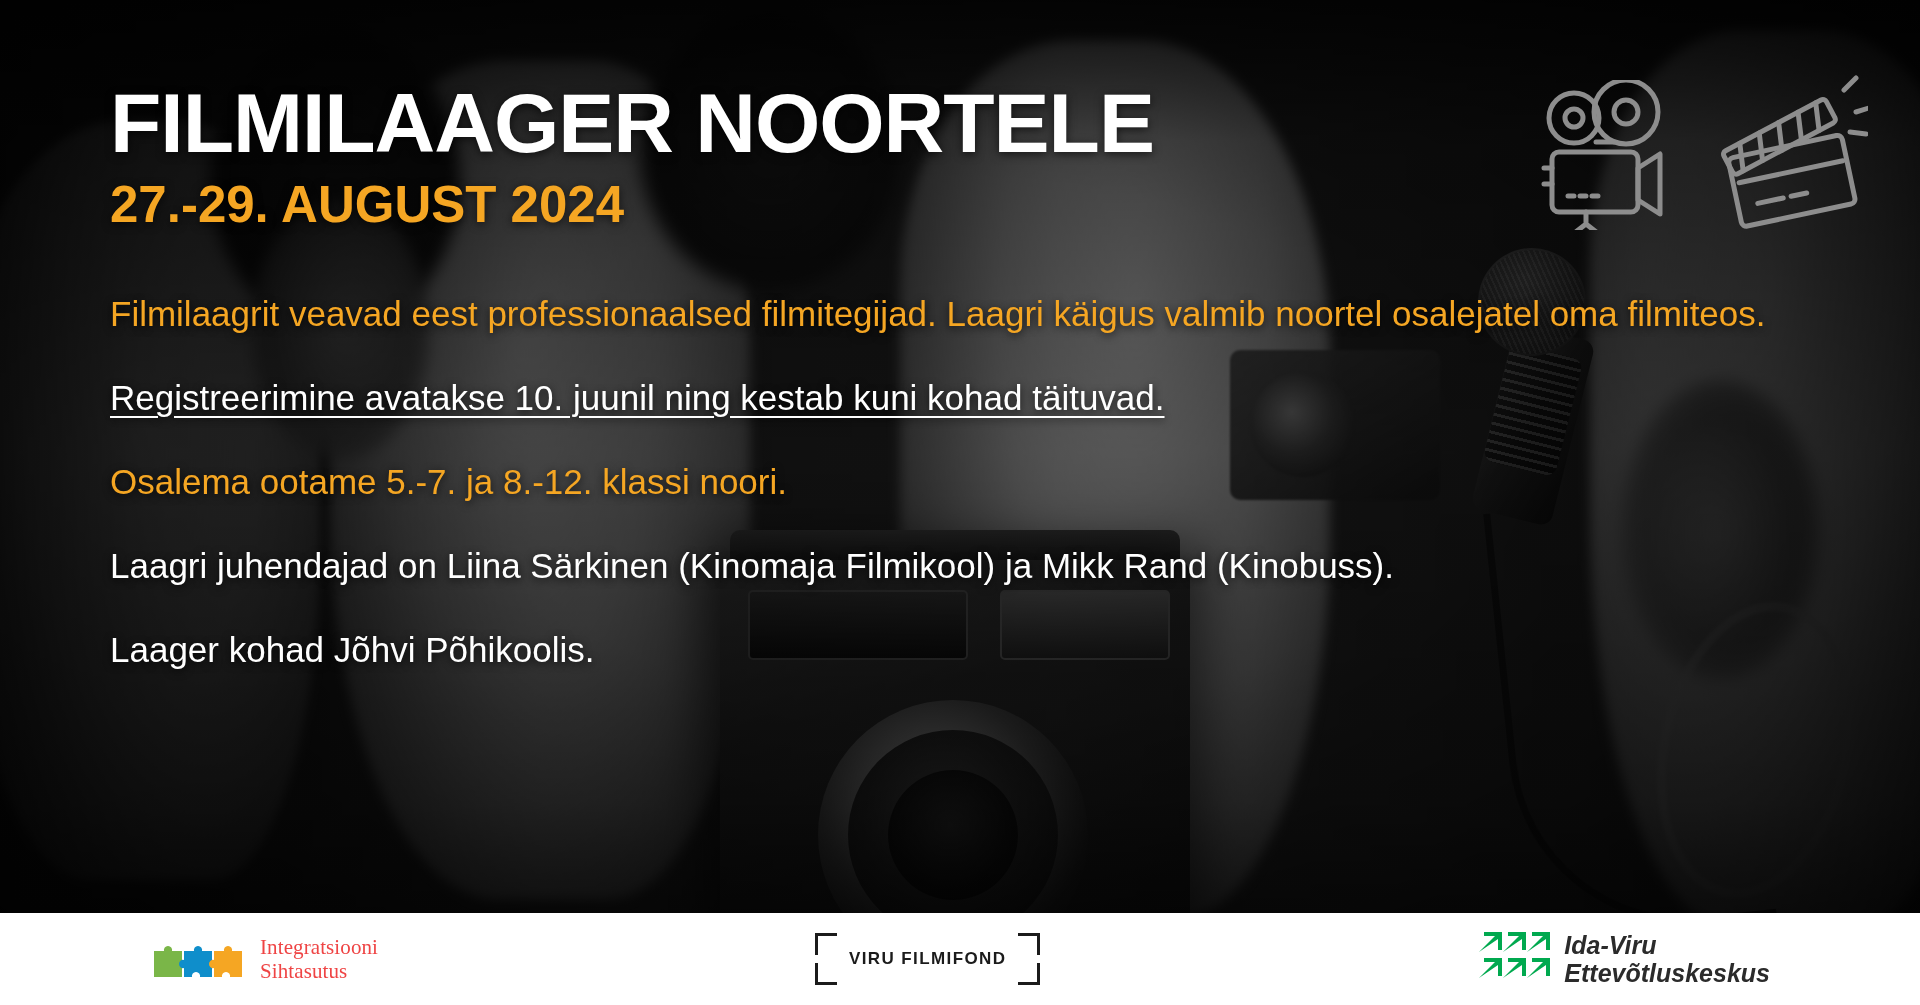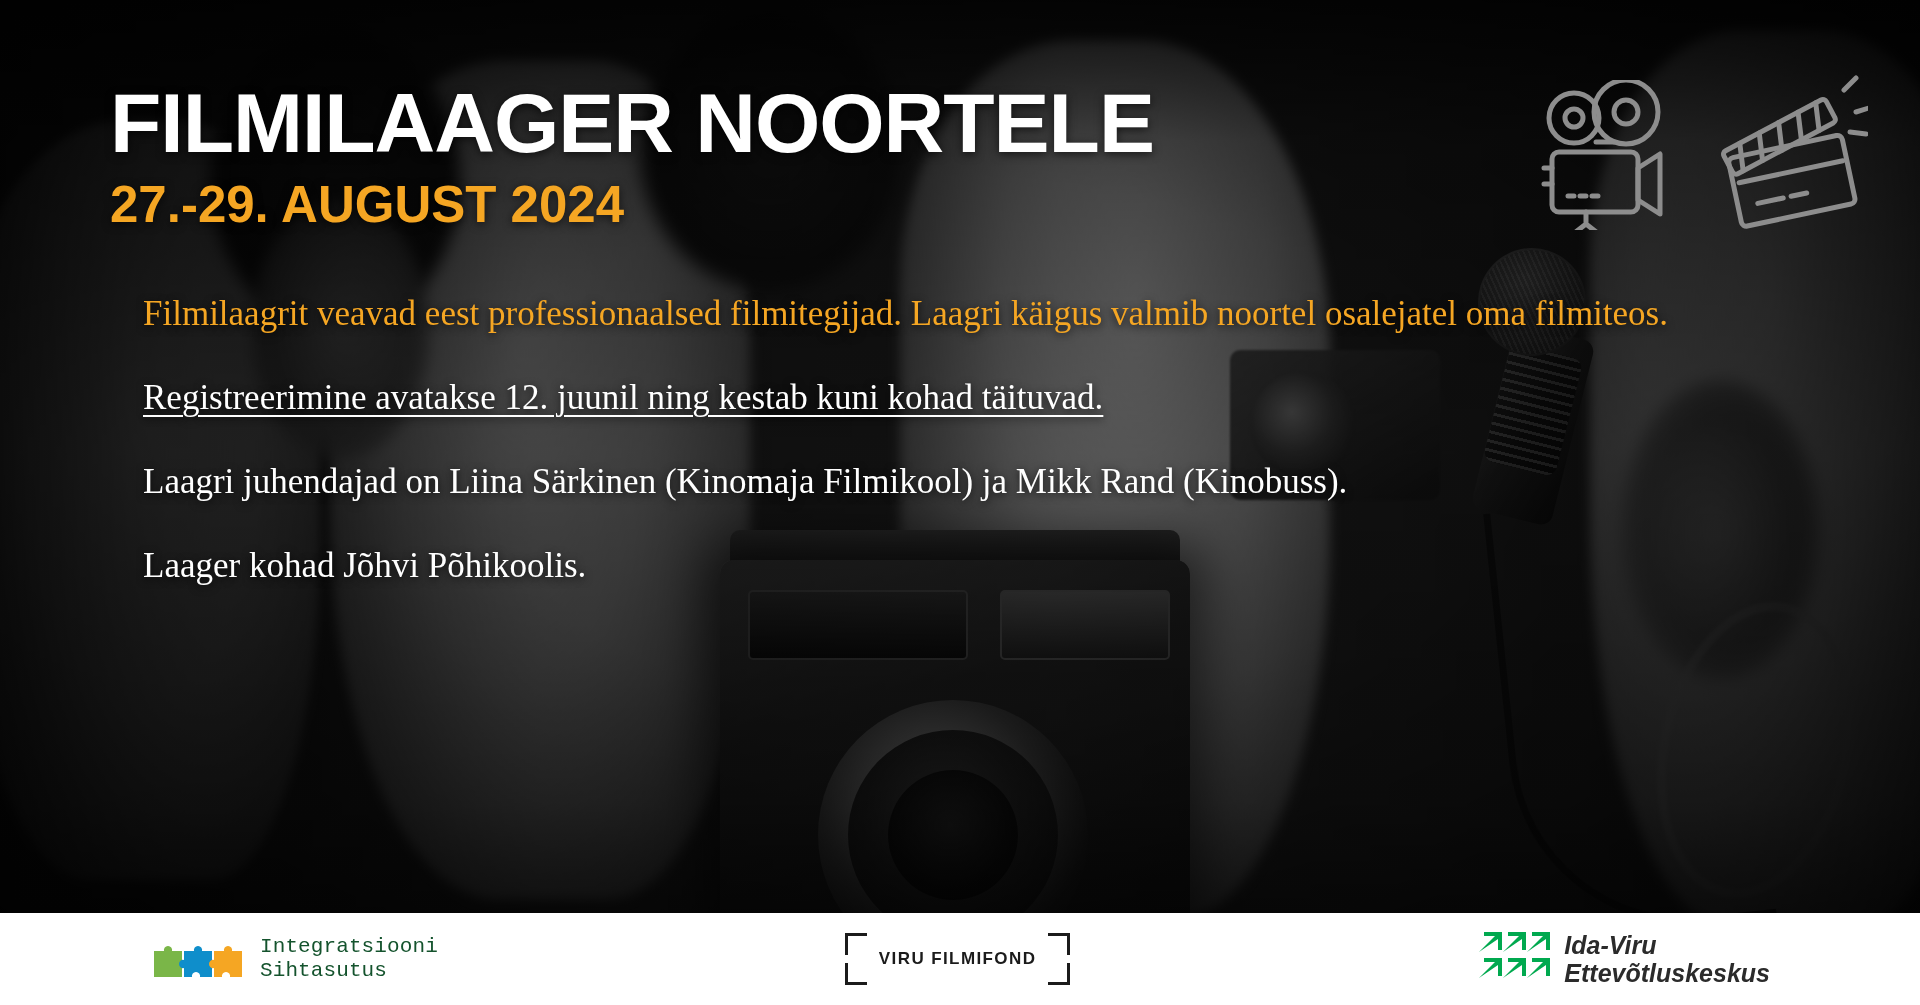--- a/index.html
+++ b/index.html
@@ -200,26 +200,25 @@
     letter-spacing:0px;
     margin-top:14px;
     color:#f5a623;
     text-shadow:0 2px 10px rgba(0,0,0,.65);
     white-space:nowrap;
   }
 
   .body-block { margin-top:60px; width:1700px; }
 
   .para {
-    font-family:Liberation Serif, serif;
+    font-family:Liberation Sans, sans-serif;
     font-size:35px;
     line-height:1.26;
     text-shadow:0 2px 8px rgba(0,0,0,.80);
     margin-bottom:32px;
-    margin-left:33px;
   }
   .para:last-child { margin-bottom:0; }
   .para.orange { color:#f5a623; }
   .para.white  { color:#ffffff; }
   .para.underline { text-decoration:underline; text-underline-offset:6px; text-decoration-thickness:2px; }
 
   .p-intro   { margin-bottom:40px; max-width:1690px; }
   .p-reg     { margin-bottom:40px; }
   .p-classes { margin-bottom:40px; }
   .p-leads   { margin-bottom:40px; }
@@ -252,24 +251,24 @@
     display:flex;
     align-items:center;
     justify-content:space-between;
     padding:0 150px;
   }
 
   
   .logo-isf { display:flex; align-items:center; gap:14px; }
   .puzzle { display:block; }
   .isf-text {
-    font-family:Liberation Mono, monospace;
+    font-family:Liberation Serif, serif;
     font-size:21px;
     line-height:1.16;
-    color:#14532d;
+    color:#ef4444;
     letter-spacing:.1px;
   }
 
   
   .logo-vff {
     position:relative;
     padding:16px 34px;
     display:flex; align-items:flex-start; justify-content:center;
   }
   .vff-text {
@@ -361,22 +360,23 @@
     </span>
   </div>
 
   <div class="content">
     <h1 class="title">FILMILAAGER NOORTELE</h1>
     <div class="subtitle">27.-29. AUGUST 2024</div>
 
     <div class="body-block">
       <p class="para orange p-intro">Filmilaagrit veavad eest professionaalsed filmitegijad. Laagri käigus valmib noortel osalejatel oma filmiteos.</p>
 
-      <p class="para white underline p-reg">Registreerimine avatakse 12. juunil ning kestab kuni kohad täituvad.</p>
-
+      <p class="para white underline p-reg">Registreerimine avatakse 10. juunil ning kestab kuni kohad täituvad.</p>
+
+      <p class="para orange p-classes">Osalema ootame 5.-7. ja 8.-12. klassi noori.</p>
 
       <p class="para white p-leads">Laagri juhendajad on Liina Särkinen (Kinomaja Filmikool) ja Mikk Rand (Kinobuss).</p>
 
 
       <p class="para white">Laager kohad Jõhvi Põhikoolis.</p>
     </div>
   </div>
 
   <div class="footer">
     <div class="footer-inner">

